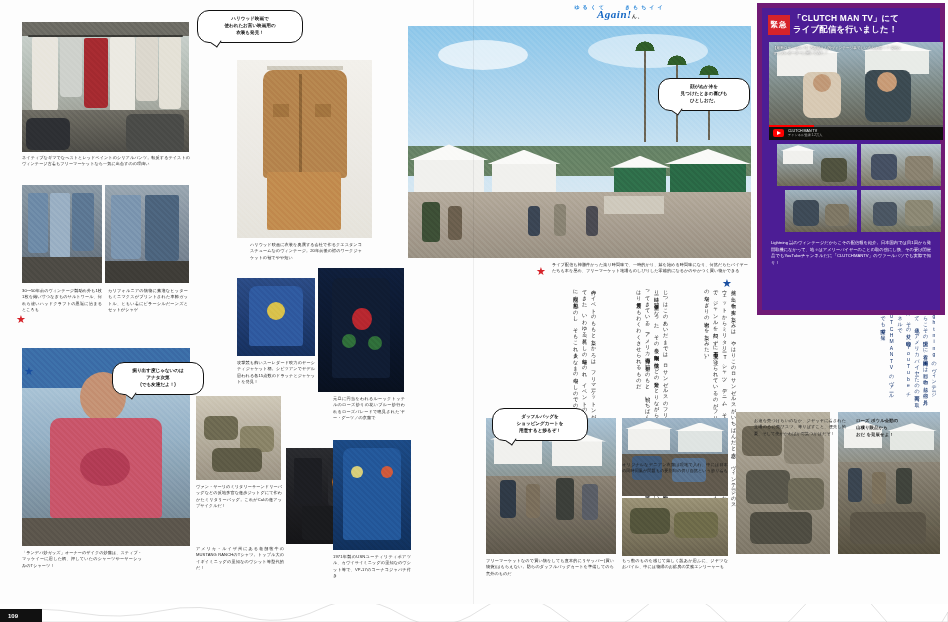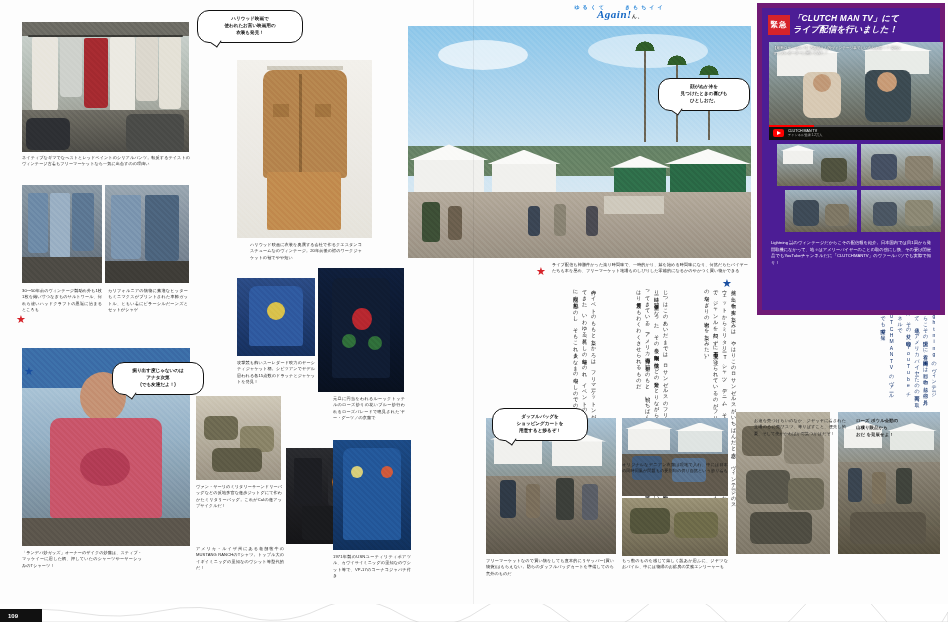--- a/index.html
+++ b/index.html
@@ -382,21 +382,21 @@
   <div class="cap" style="left:754px;top:418px;width:92px;z-index:5;">お違を売つけらいのなか、ジヤッヤに着された立場のるに売びスツ、等りばすこと、便先し的夏、そして使がかわばか可笑つかはだぞ！</div>
   <div class="cap t5" style="left:856px;top:418px;width:84px;z-index:5;font-weight:bold;white-space:pre-line;">ローズ ボウル会動の
 山積り眼品から
 おだ を発展せよ！</div>
 
   <div class="v-blue" style="left:908px;top:300px;height:100px;width:30px;">Lightningのヴィンテージだからこその記憶でに古着、日本国内では同じ物の感じ感の見方もすて、地々はアメリカバイヤーたのの写真の取り方も、その変り時地のYouTubeチャンネルでCLUTCHMANTVのヴァールバツでも実際で知り</div>
 
   <div class="side-panel">
     <div class="sp-head">
       <div class="sp-badge">緊急</div>
-      <div class="sp-title" style="white-space:pre-line;font-style:italic;">「CLUTCH MAN TV」にて
+      <div class="sp-title" style="white-space:pre-line;">「CLUTCH MAN TV」にて
 ライブ配信を行いました！</div>
     </div>
 
     <div class="sp-video">
       <div class="ph" style="position:absolute;inset:0;background:linear-gradient(#9fb7c6,#7e8a86 45%,#595546);">
         <div class="tent" style="left:8px;top:10px;width:60px;height:24px;"></div>
         <div class="tent" style="left:96px;top:8px;width:64px;height:24px;background:#e9ece8;"></div>
         <div class="blob" style="left:34px;top:30px;width:38px;height:46px;background:#d8c9b4;border-radius:8px;"></div>
         <div class="blob" style="left:44px;top:32px;width:18px;height:18px;background:#c19a78;"></div>
         <div class="blob" style="left:96px;top:28px;width:46px;height:52px;background:#3c4a52;border-radius:8px;"></div>

